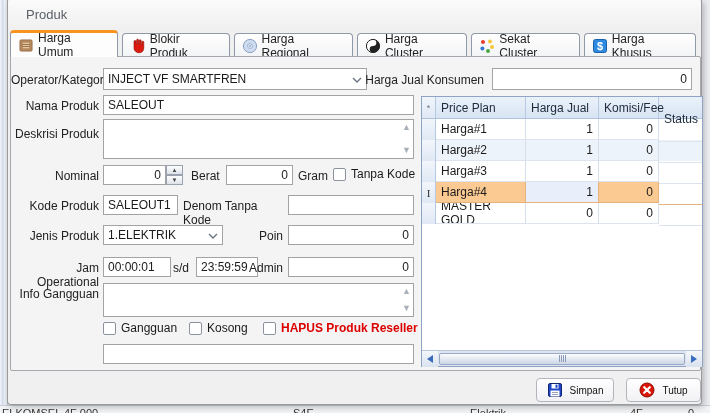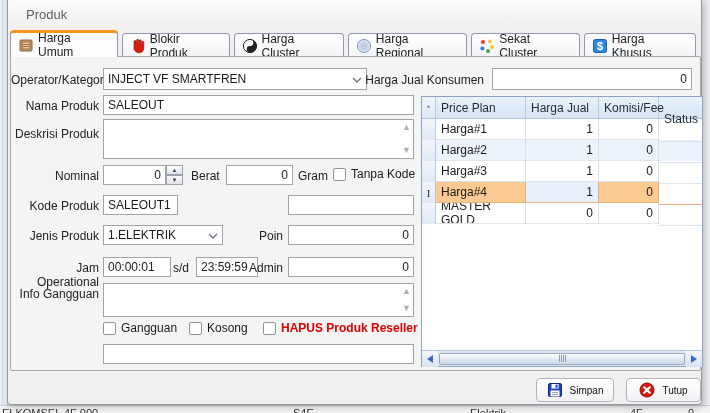--- a/index.html
+++ b/index.html
@@ -168,37 +168,37 @@
       <span class="ticon">
         <svg width="16" height="16">
             <path d="M4 7V3.5c0-.6.4-1 1-1s1 .4 1 1V6h.6V2.2c0-.6.4-1 1-1s1 .4 1 1V6h.6V2.8c0-.6.4-1 1-1s1 .4 1 1V7h.6V4.2c0-.6.4-1 1-1s1 .4 1 1V10c0 2.8-1.8 4.8-4.6 4.8S4 12.6 4 10.2V7z" fill="#dd1a0f" stroke="#8e0e06" stroke-width=".6"></path>
           </svg>
       </span>
       <span>Blokir Produk</span>
     </div>
     <div class="tab">
       <span class="ticon">
         <svg width="16" height="16">
+            <circle cx="8" cy="8" r="6.6" fill="#cfdcef" stroke="#8aa0c8"></circle>
+            <circle cx="8" cy="8" r="2.4" fill="#eef3fa" stroke="#9db1d2"></circle>
+            <circle cx="8" cy="8" r="0.9" fill="#8aa0c8"></circle>
+          </svg>
+      </span>
+      <span>Harga Regional</span>
+    </div>
+    <div class="tab">
+      <span class="ticon">
+        <svg width="16" height="16">
             <circle cx="8" cy="8" r="6.6" fill="#fff" stroke="#222"></circle>
             <path d="M8 1.4a6.6 6.6 0 0 1 0 13.2 3.3 3.3 0 0 1 0-6.6 3.3 3.3 0 0 0 0-6.6z" fill="#222"></path>
             <circle cx="8" cy="4.7" r="1" fill="#fff"></circle>
             <circle cx="8" cy="11.3" r="1" fill="#222"></circle>
           </svg>
       </span>
       <span>Harga Cluster</span>
-    </div>
-    <div class="tab">
-      <span class="ticon">
-        <svg width="16" height="16">
-            <circle cx="8" cy="8" r="6.6" fill="#cfdcef" stroke="#8aa0c8"></circle>
-            <circle cx="8" cy="8" r="2.4" fill="#eef3fa" stroke="#9db1d2"></circle>
-            <circle cx="8" cy="8" r="0.9" fill="#8aa0c8"></circle>
-          </svg>
-      </span>
-      <span>Harga Regional</span>
     </div>
     <div class="tab">
       <span class="ticon">
         <svg width="16" height="16">
             <circle cx="4" cy="4" r="2" fill="#e53c2e"></circle>
             <circle cx="11" cy="3.4" r="2" fill="#f5c63c"></circle>
             <circle cx="13" cy="9" r="2" fill="#f5c63c"></circle>
             <circle cx="9" cy="13" r="2" fill="#48a83e"></circle>
             <circle cx="3.4" cy="10.5" r="2" fill="#3a77d2"></circle>
           </svg>
@@ -255,20 +255,21 @@
     <div class="lbl" style="left:287px;top:112px;width:32px;text-align:left">Gram</div>
     <div class="cb-row" style="left:322px;top:110px">
       <span class="cb"></span>
       <span>Tanpa Kode</span>
     </div>
 
     <div class="lbl" style="left:0;top:142px;width:88px">Kode Produk</div>
     <div class="inp" style="left:92px;top:138px;width:75px;height:20px">
       <span>SALEOUT1</span>
     </div>
+    <div class="lbl" style="left:172px;top:142px;width:100px;text-align:left">Denom Tanpa Kode</div>
     <div class="inp" style="left:277px;top:138px;width:126px;height:20px">
       <span></span>
     </div>
 
     <div class="lbl" style="left:0;top:172px;width:88px">Jenis Produk</div>
     <div class="inp" style="left:92px;top:168px;width:120px;height:20px">
       <span>1.ELEKTRIK</span>
       <span class="combo-arrow">
         <svg width="10" height="6">
             <polyline points="1,1 5,5 9,1" fill="none" stroke="#6a7684" stroke-width="1.4"></polyline>

